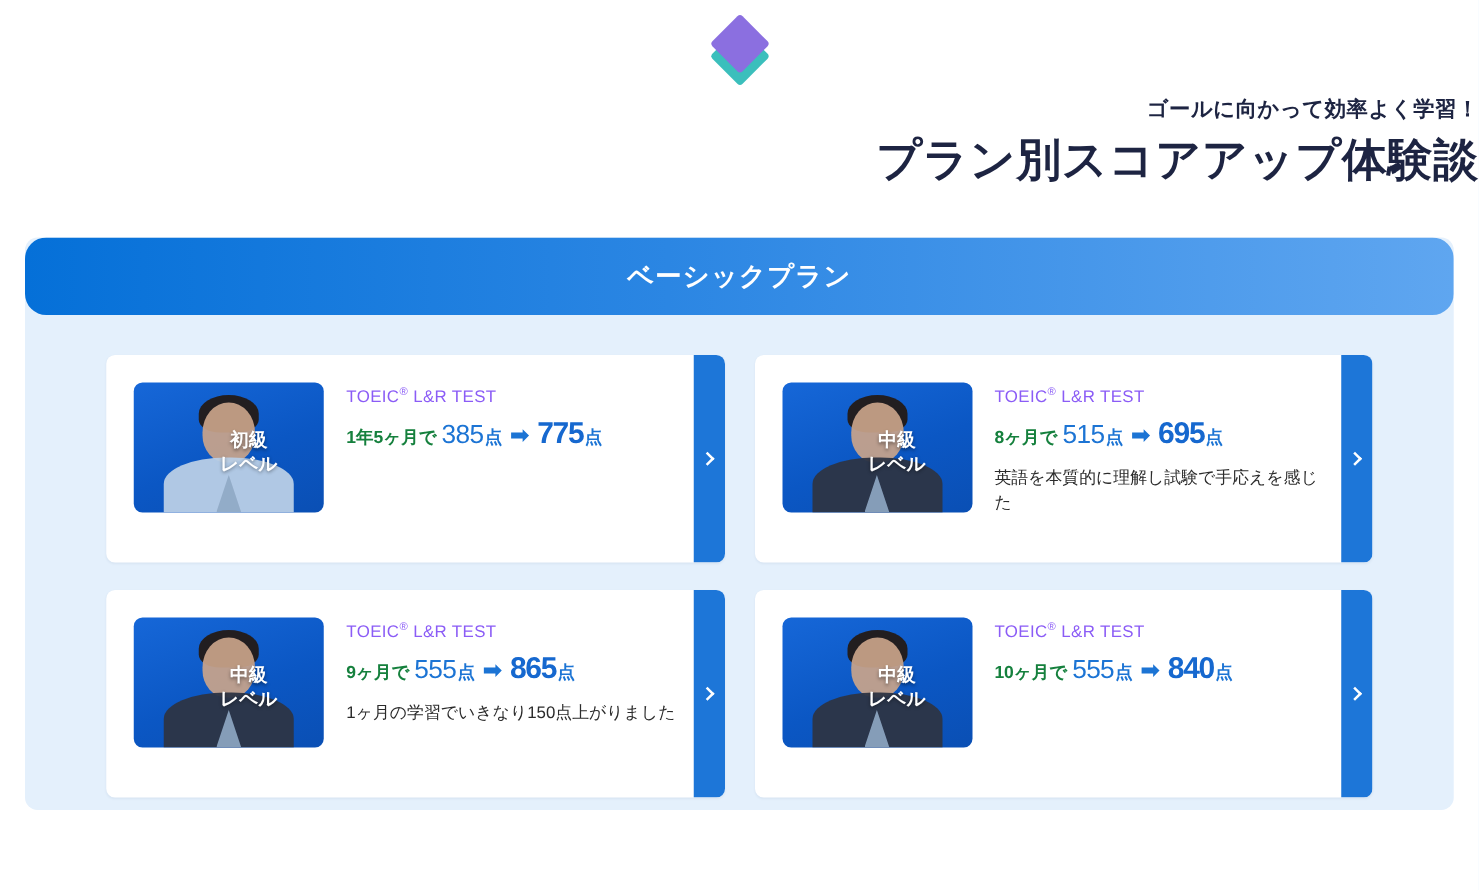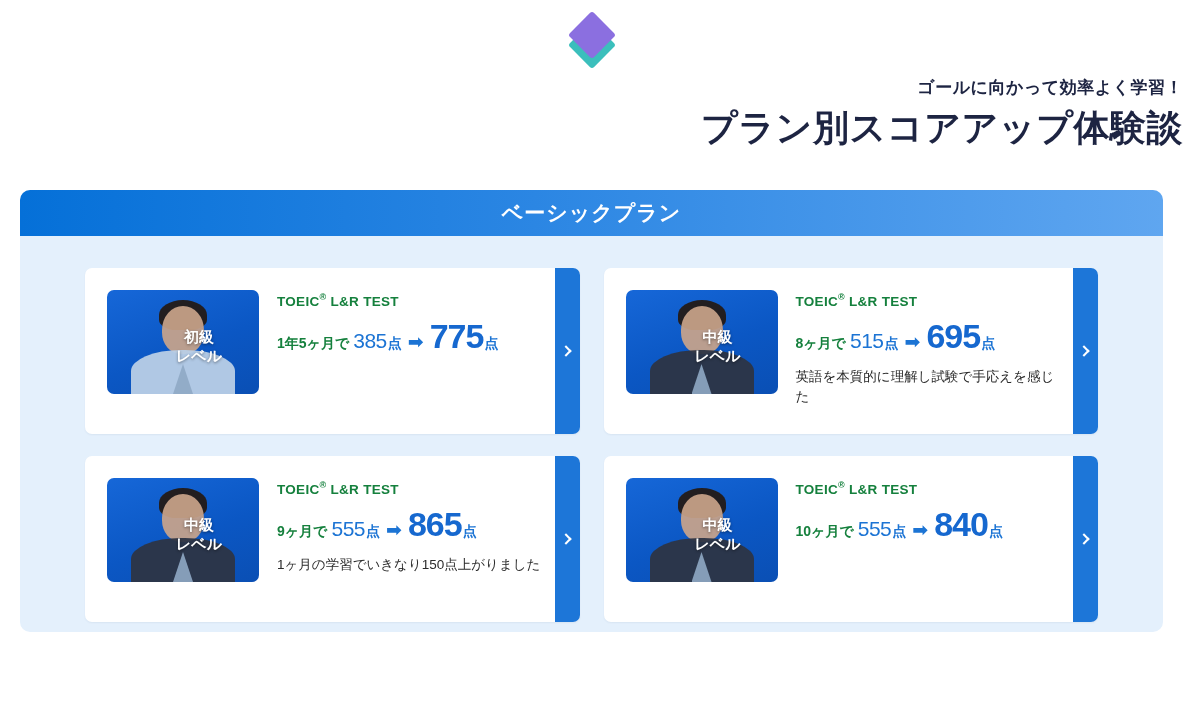--- a/index.html
+++ b/index.html
@@ -73,25 +73,26 @@
     position: absolute;
     left: 20px;
     top: 190px;
     width: 1143px;
     border-radius: 10px;
     overflow: hidden;
     background: #e4f0fc;
   }
 
   .plan-banner {
-    height: 46px;
+    height: 62px;
     background: linear-gradient(to right, #0570d8 0%, #2b86e3 45%, #5fa6f0 100%);
     display: flex;
     align-items: center;
     justify-content: center;
+    border-radius: 17px;
   }
   .plan-banner-label {
     color: #ffffff;
     font-size: 21px;
     font-weight: bold;
     letter-spacing: 1px;
   }
 
   .plan-body {
     padding: 32px 65px 10px 65px;
@@ -187,22 +188,22 @@
   }
 
   .card-content {
     flex: 1;
     min-width: 0;
     padding-top: 2px;
   }
 
   .test-name {
     font-size: 13.5px;
-    font-weight: bold;
-    color: #15803d;
+    font-weight: normal;
+    color: #8b5cf6;
     letter-spacing: 0.3px;
     margin-bottom: 8px;
   }
   .test-name sup {
     font-size: 9px;
     vertical-align: super;
   }
 
   .score-line {
     display: flex;
@@ -230,21 +231,21 @@
     color: #1c74d4;
     margin-left: 1px;
   }
   .score-arrow {
     font-size: 19px;
     color: #1c74d4;
     margin: 0 6px;
     font-weight: bold;
   }
   .score-to {
-    font-size: 34px;
+    font-size: 24px;
     font-weight: bold;
     color: #1668cf;
     letter-spacing: -1px;
   }
 
   .card-desc {
     font-size: 13.5px;
     line-height: 1.55;
     color: #2b2b2b;
   }

